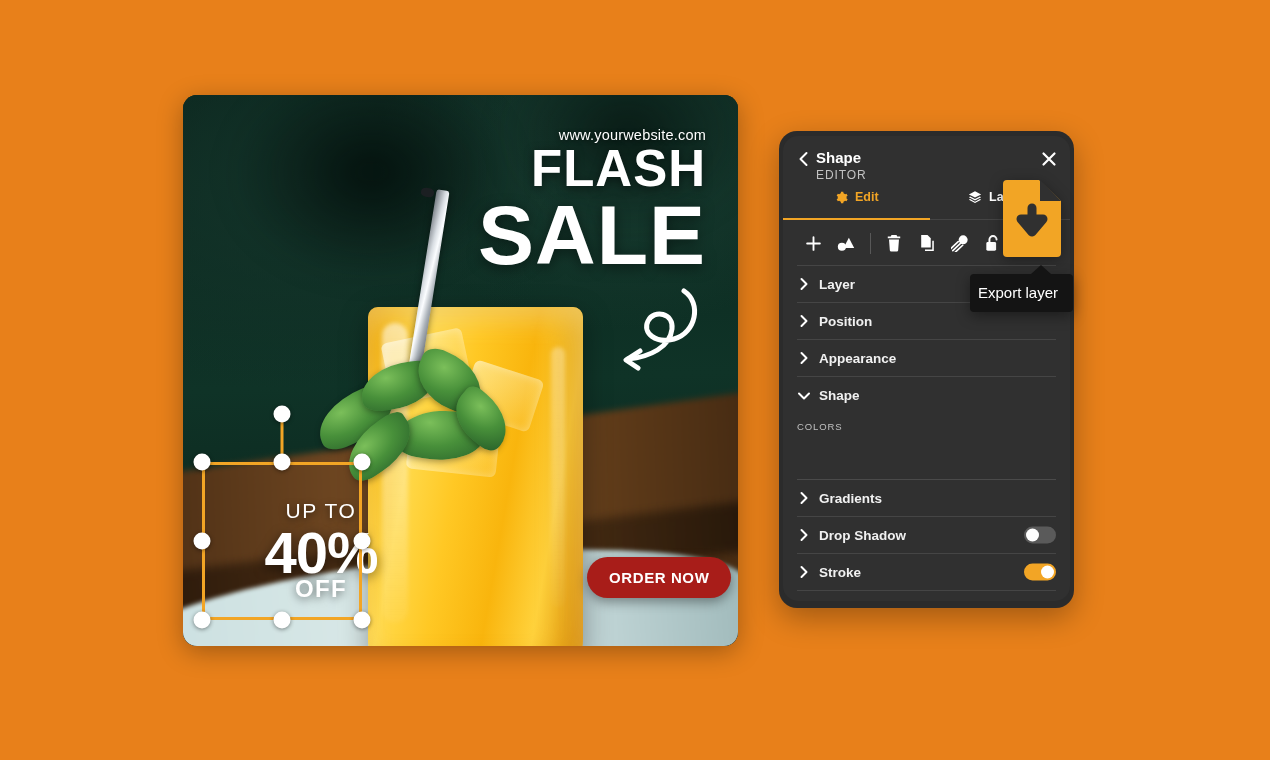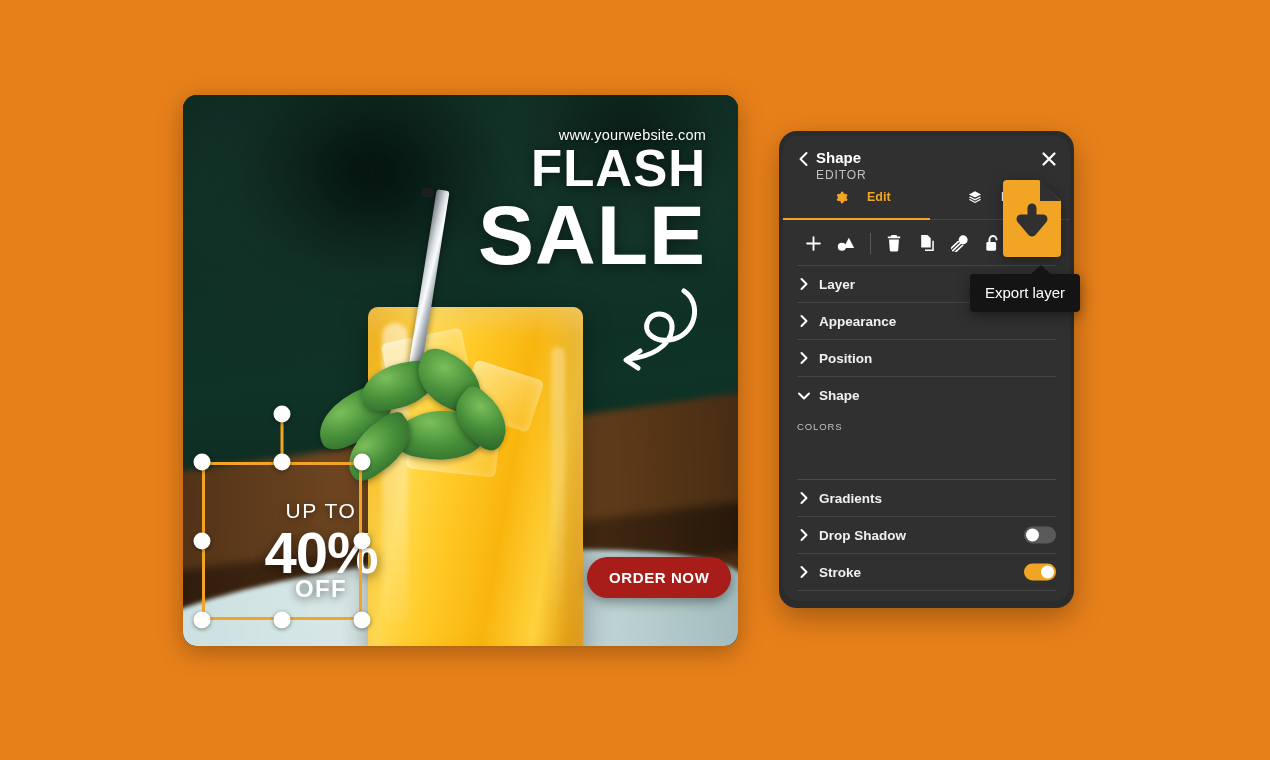--- a/index.html
+++ b/index.html
@@ -210,21 +210,21 @@
     font-size: 12px; letter-spacing: .9px; color: #c2c2c2;
   }
   .close-x {
     position: absolute; right: 12px; top: 14px;
     width: 18px; height: 18px; cursor: pointer;
   }
 
   
   .tabs { position: relative; height: 30px; margin: 2px 0 0 0; }
   .tab {
-    position: absolute; top: 0; display: flex; align-items: center; gap: 19px;
+    position: absolute; top: 0; display: flex; align-items: center; gap: 7px;
     font-size: 12.5px; font-weight: 700; cursor: pointer;
   }
   .tab.edit   { left: 52px;  color: #f2a525; }
   .tab.layers { left: 185px; color: #ffffff; text-align: right; }
   .tab-underline {
     position: absolute; left: 0; top: 28px; width: 147px; height: 2px;
     background: #f2a525;
   }
   .tab-rule {
     position: absolute; left: 0; top: 29px; width: 100%; height: 1px;
@@ -276,21 +276,21 @@
   
   #export-icon {
     position: absolute; left: 1003px; top: 180px;
     width: 58px; height: 77px; cursor: pointer;
     filter: drop-shadow(0 3px 7px rgba(0,0,0,.35));
   }
   #export-tooltip {
     position: absolute; left: 970px; top: 274px;
     background: #141414; color: #ffffff;
     font-size: 15px;
-    padding: 10px 15px 11px 15px;
+    padding: 10px 15px 11px 8px;
     border-radius: 4px;
     box-shadow: 0 4px 14px rgba(0,0,0,.4);
   }
   #export-tooltip::before {
     content: ""; position: absolute; left: 61px; top: -9px;
     border-left: 10px solid transparent; border-right: 10px solid transparent;
     border-bottom: 9px solid #141414;
   }
 </style>
 </head>
@@ -430,28 +430,28 @@
     <svg class="acc-chev" viewBox="0 0 14 14">
       <path d="M4.5 2 L9.5 7 L4.5 12" fill="none" stroke="#ffffff" stroke-width="2" stroke-linecap="round" stroke-linejoin="round"></path>
     </svg>
     <span class="acc-label">Layer</span>
   </div>
 
   <div class="acc-row">
     <svg class="acc-chev" viewBox="0 0 14 14">
       <path d="M4.5 2 L9.5 7 L4.5 12" fill="none" stroke="#ffffff" stroke-width="2" stroke-linecap="round" stroke-linejoin="round"></path>
     </svg>
+    <span class="acc-label">Position</span>
+  </div>
+
+  <div class="acc-row">
+    <svg class="acc-chev" viewBox="0 0 14 14">
+      <path d="M4.5 2 L9.5 7 L4.5 12" fill="none" stroke="#ffffff" stroke-width="2" stroke-linecap="round" stroke-linejoin="round"></path>
+    </svg>
     <span class="acc-label">Appearance</span>
-  </div>
-
-  <div class="acc-row">
-    <svg class="acc-chev" viewBox="0 0 14 14">
-      <path d="M4.5 2 L9.5 7 L4.5 12" fill="none" stroke="#ffffff" stroke-width="2" stroke-linecap="round" stroke-linejoin="round"></path>
-    </svg>
-    <span class="acc-label">Position</span>
   </div>
 
   <div class="acc-row noline">
     <svg class="acc-chev" viewBox="0 0 14 14">
       <path d="M2 4.5 L7 9.5 L12 4.5" fill="none" stroke="#ffffff" stroke-width="2" stroke-linecap="round" stroke-linejoin="round"></path>
     </svg>
     <span class="acc-label">Shape</span>
   </div>
 
   <div class="colors-label">COLORS</div>

